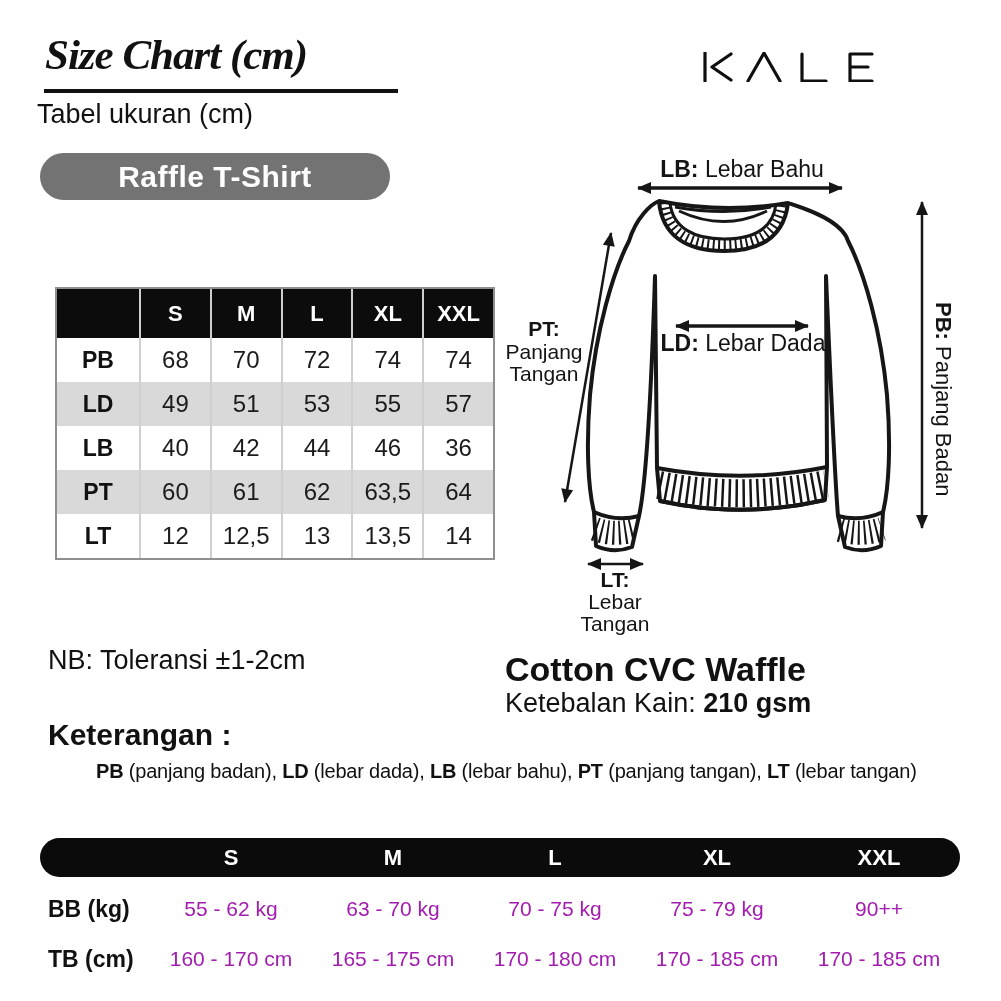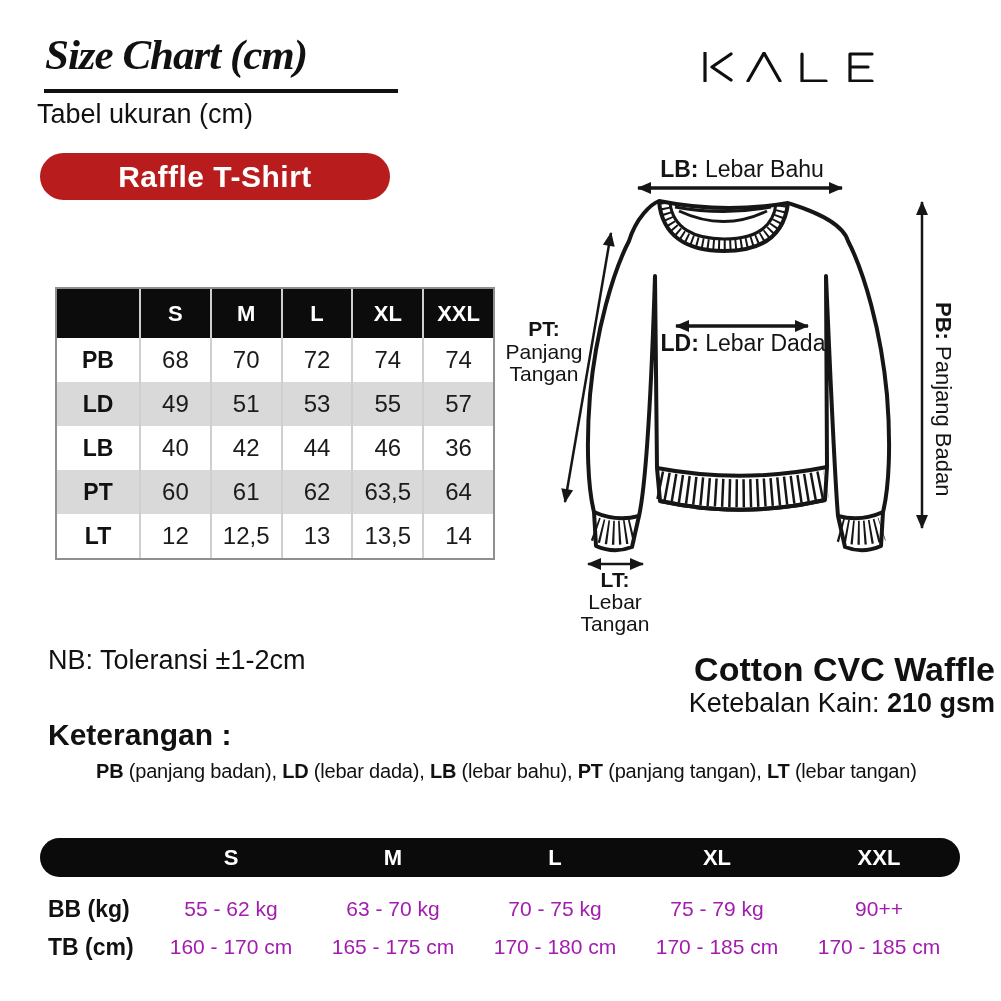--- a/index.html
+++ b/index.html
@@ -22,48 +22,48 @@
               grid-template-rows:49px repeat(5,1fr);
               border:2px solid #8f8f8f;box-sizing:border-box;background:#fff;}
   .c{display:flex;align-items:center;justify-content:center;font-size:24px;color:#1b1b1b;}
   .ch{background:#0c0c0c;color:#fff;font-weight:bold;font-size:22px;}
   .cl{font-weight:bold;font-size:23px;color:#111;}
   .sep{border-left:2px solid #cfcfcf;}
   .g{background:#d9d9d9;}
 
   
   .diagram-svg{left:505px;top:150px;}
-  .mat{left:505px;top:650px;width:490px;text-align:right;}
+  .mat{left:505px;top:650px;width:490px;text-align:left;}
   .mat-1{font-size:34px;font-weight:bold;line-height:38px;}
   .mat-2{font-size:27px;line-height:31px;}
   .b{font-weight:bold;}
 
   
   .nb{left:48px;top:645px;font-size:27px;}
   .ket-title{left:48px;top:718px;font-size:30px;font-weight:bold;}
   .legend{left:48px;top:760px;font-size:20px;white-space:nowrap;letter-spacing:-0.2px;margin-left:48px;}
 
   
   .fit-header{left:40px;top:838px;width:920px;height:39px;background:#0b0b0b;border-radius:22px;
               display:grid;grid-template-columns:110px repeat(5,1fr);align-items:center;}
   .fh{color:#fff;font-weight:bold;font-size:22px;text-align:center;}
   .fit-body{left:40px;top:892px;width:920px;display:grid;
-            grid-template-columns:110px repeat(5,1fr);grid-auto-rows:34px;row-gap:4px;align-items:center;}
+            grid-template-columns:110px repeat(5,1fr);grid-auto-rows:34px;row-gap:16px;align-items:center;}
   .fl{font-weight:bold;font-size:23px;padding-left:8px;}
   .fv{font-size:21px;text-align:center;color:#a21caf;}
 
   svg text{font-family:"Liberation Sans",sans-serif;fill:#141414;}
 </style>
 </head>
 <body>
 
 <div class="abs title">Size Chart (cm)</div>
 <div class="abs title-rule"></div>
 <div class="abs subtitle">Tabel ukuran (cm)</div>
-<div class="abs badge" style="background:#b91c1c">
+<div class="abs badge" style="background:#737373">
   <span>Raffle T-Shirt</span>
 </div>
 
 <svg class="abs brand-svg" width="186" height="30" viewBox="0 0 186 30">
   <g stroke="#0f0f0f" stroke-width="3.2" fill="none" stroke-linecap="round" stroke-linejoin="round">
     <path d="M3 1 V29"></path>
       <path d="M29 2 L10 15 L29 28"></path>
     <path d="M46 29 L62 1 L78 29"></path>
     <path d="M100 2 V29 H124"></path>
     <path d="M170 2 H148 V29 H170 M148 15 H166"></path>

